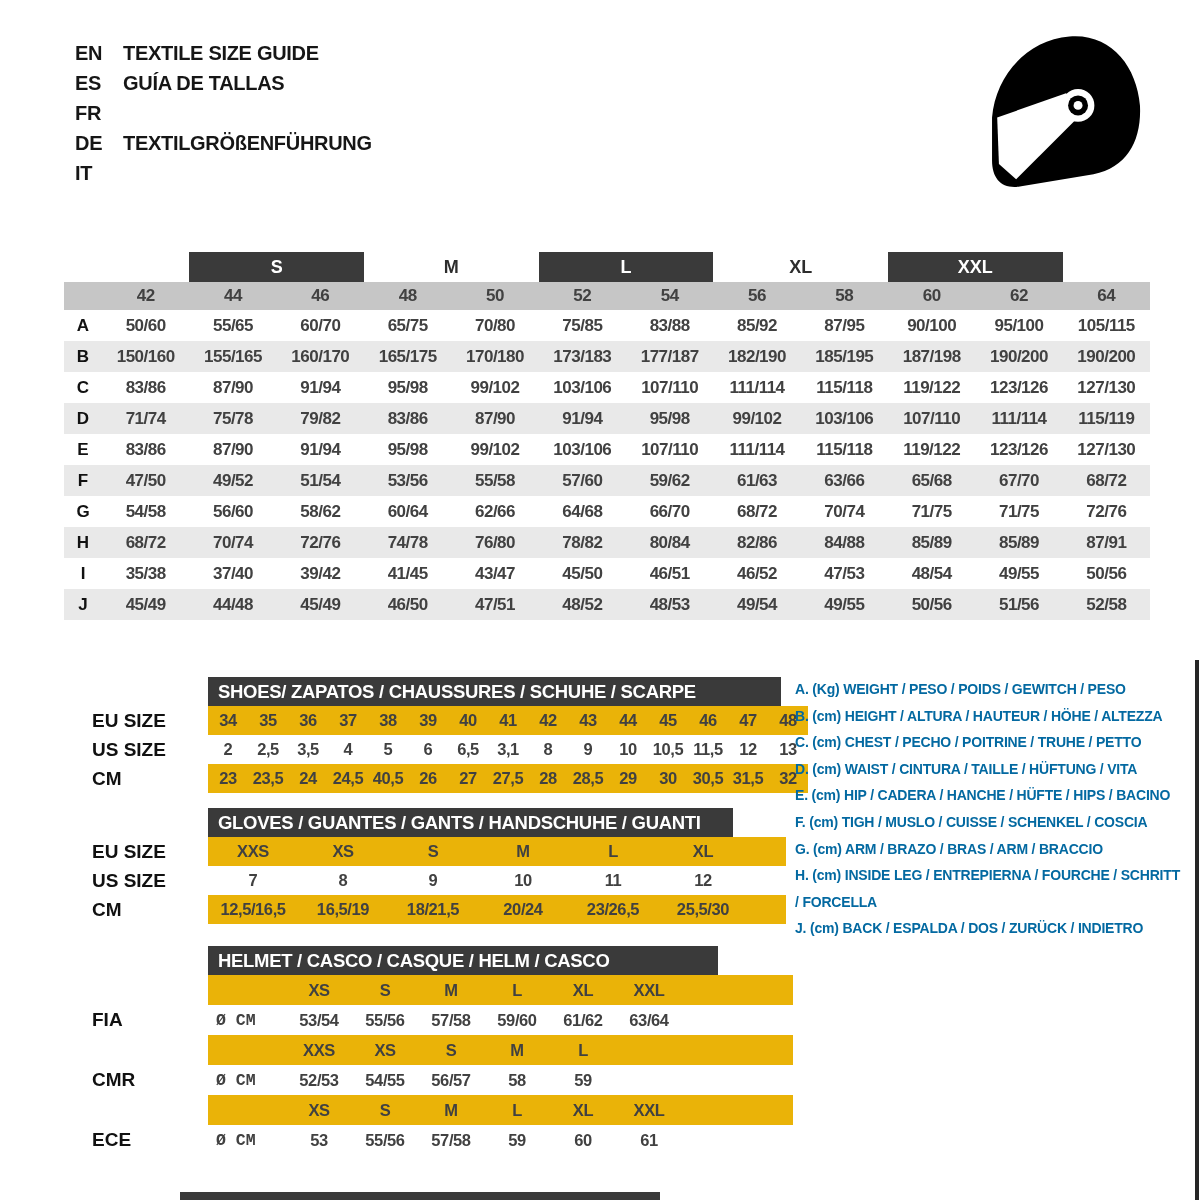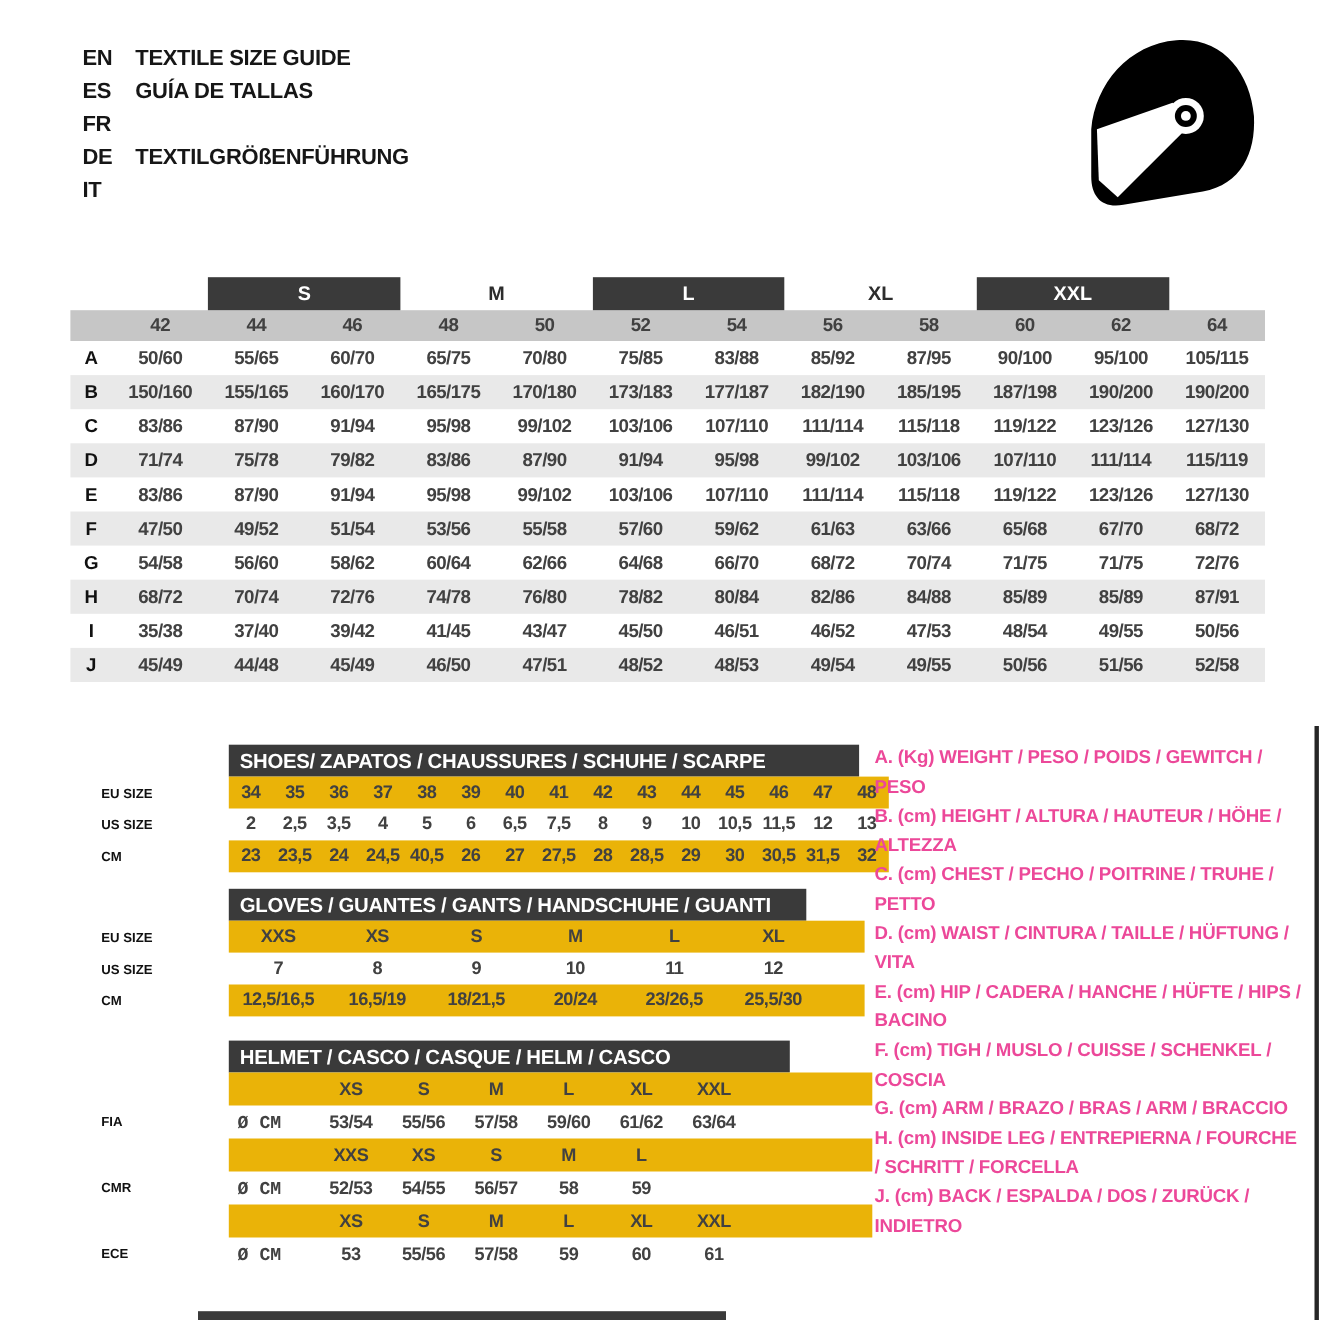--- a/index.html
+++ b/index.html
@@ -27,31 +27,31 @@
   .mrow{height:31px;}
   .shade{background:#e9e9e9;}
   .mcell{display:flex;align-items:center;justify-content:center;font-size:17px;color:#414141;letter-spacing:-0.5px;white-space:nowrap;}
   .mlabel{display:flex;align-items:center;justify-content:center;font-size:17px;color:#111;}
 
   
   .section{position:absolute;left:64px;margin-left:28px;}
   .sec-header{margin-left:116px;background:#3a3a3a;color:#fff;height:29px;display:flex;align-items:center;padding-left:10px;font-size:18.5px;letter-spacing:-0.3px;white-space:nowrap;}
   .srow{display:flex;height:29px;}
   .hrow{height:30px;}
-  .slabel{width:116px;display:flex;align-items:center;font-size:12px;color:#111;}
+  .slabel{width:116px;display:flex;align-items:center;font-size:19px;color:#111;}
   .svals{display:flex;}
   .band{background:#eab308;}
   .scell{display:flex;align-items:center;justify-content:center;font-size:16.5px;color:#414141;letter-spacing:-0.4px;white-space:nowrap;}
   .shoes-vals{width:600px;}  .shoes-vals .scell{width:40px;}
   .gloves-vals{width:578px;} .gloves-vals .scell{width:90px;}
   .helm-vals{width:585px;}   .helm-vals .scell{width:66px;}
   .helm-unit{width:70px;display:flex;align-items:center;padding-left:8px;font-size:16.5px;color:#414141;font-family:Liberation Mono, monospace;}
 
   
-  .legend{position:absolute;left:795px;top:676px;width:388px;font-size:17px;line-height:26.6px;letter-spacing:-0.2px;color:#ec4899;}
+  .legend{position:absolute;left:795px;top:676px;width:388px;font-size:14px;line-height:26.6px;letter-spacing:-0.2px;color:#0369a1;}
 
   
   .cut-bar{position:absolute;left:180px;top:1192px;width:480px;height:8px;background:#3a3a3a;}
   .edge-line{position:absolute;left:1195px;top:660px;width:4px;height:540px;background:#262626;}
 </style>
 </head>
 <body>
 
 <div class="canvas">
 
@@ -289,21 +289,21 @@
         <div class="srow">
           <div class="slabel">US SIZE</div>
           <div class="svals shoes-vals">
             <div class="scell">2</div>
             <div class="scell">2,5</div>
             <div class="scell">3,5</div>
             <div class="scell">4</div>
             <div class="scell">5</div>
             <div class="scell">6</div>
             <div class="scell">6,5</div>
-            <div class="scell">7,5</div>
+            <div class="scell">3,1</div>
             <div class="scell">8</div>
             <div class="scell">9</div>
             <div class="scell">10</div>
             <div class="scell">10,5</div>
             <div class="scell">11,5</div>
             <div class="scell">12</div>
             <div class="scell">13</div>
           </div>
         </div>
         <div class="srow">

